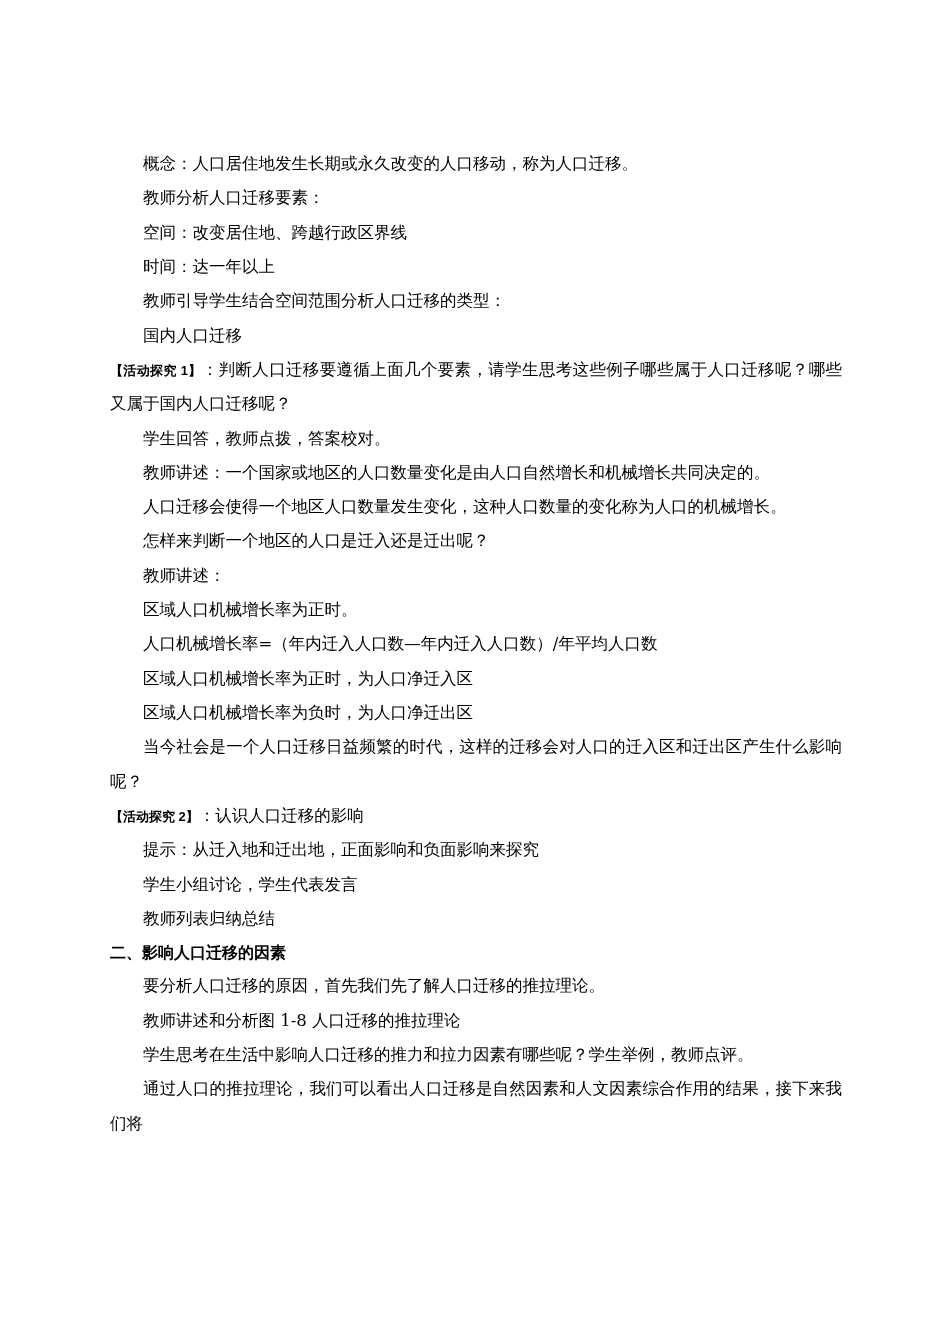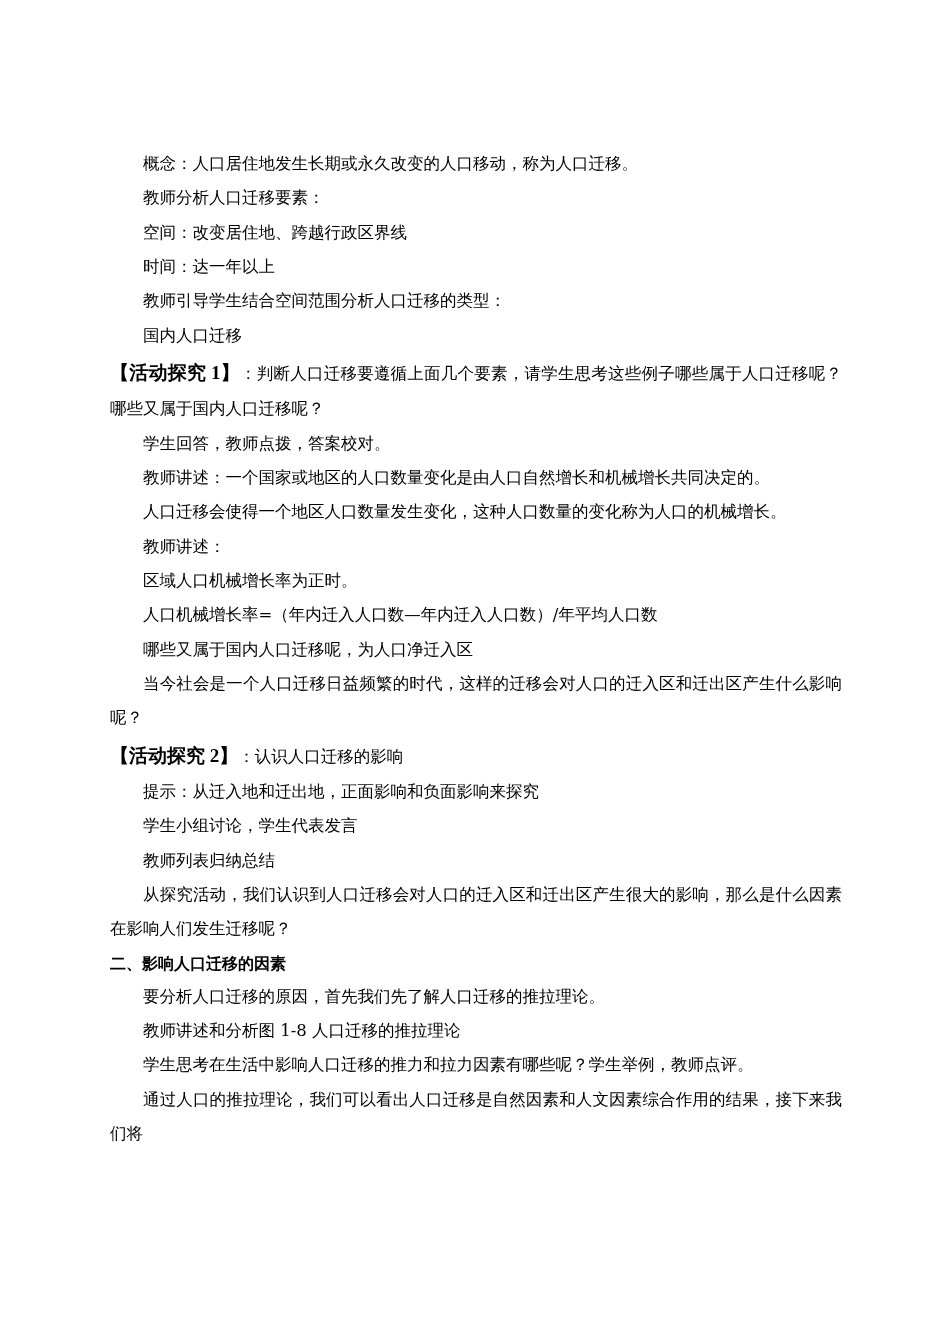--- a/index.html
+++ b/index.html
@@ -30,22 +30,22 @@
     white-space: normal;
   }
   .indent {
     text-indent: 2em;
   }
   .hang {
     text-indent: 0;
   }
   .bold-inline {
     font-weight: bold;
-    font-family: Liberation Serif, serif;
-    font-size: 19px;
+    font-family: Liberation Sans, sans-serif;
+    font-size: 13px;
   }
   .section-head {
     font-weight: bold;
     font-family: Liberation Sans, sans-serif;
     font-size: 16px;
     text-indent: 0;
   }
 </style>
 </head>
 <body>
@@ -60,34 +60,35 @@
     <p class="line indent">教师引导学生结合空间范围分析人口迁移的类型：</p>
     <p class="line indent">国内人口迁移</p>
   </div>
 
   <p class="line hang"><span class="bold-inline">【活动探究 1】</span><span>：判断人口迁移要遵循上面几个要素，请学生思考这些例子哪些属于人口迁移呢？哪些又属于国内人口迁移呢？</span></p>
 
   <div>
     <p class="line indent">学生回答，教师点拨，答案校对。</p>
     <p class="line indent">教师讲述：一个国家或地区的人口数量变化是由人口自然增长和机械增长共同决定的。</p>
     <p class="line indent">人口迁移会使得一个地区人口数量发生变化，这种人口数量的变化称为人口的机械增长。</p>
+    <p class="line indent">怎样来判断一个地区的人口是迁入还是迁出呢？</p>
     <p class="line indent">教师讲述：</p>
     <p class="line indent">区域人口机械增长率为正时。</p>
     <p class="line indent">人口机械增长率=（年内迁入人口数—年内迁入人口数）/年平均人口数</p>
-    <p class="line indent">哪些又属于国内人口迁移呢，为人口净迁入区</p>
+    <p class="line indent">区域人口机械增长率为正时，为人口净迁入区</p>
+    <p class="line indent">区域人口机械增长率为负时，为人口净迁出区</p>
     <p class="line indent">当今社会是一个人口迁移日益频繁的时代，这样的迁移会对人口的迁入区和迁出区产生什么影响呢？</p>
   </div>
 
   <p class="line hang"><span class="bold-inline">【活动探究 2】</span><span>：认识人口迁移的影响</span></p>
 
   <div>
     <p class="line indent">提示：从迁入地和迁出地，正面影响和负面影响来探究</p>
     <p class="line indent">学生小组讨论，学生代表发言</p>
     <p class="line indent">教师列表归纳总结</p>
-    <p class="line indent">从探究活动，我们认识到人口迁移会对人口的迁入区和迁出区产生很大的影响，那么是什么因素在影响人们发生迁移呢？</p>
   </div>
 
   <p class="line section-head">二、影响人口迁移的因素</p>
 
   <div>
     <p class="line indent">要分析人口迁移的原因，首先我们先了解人口迁移的推拉理论。</p>
     <p class="line indent">教师讲述和分析图 1-8 人口迁移的推拉理论</p>
     <p class="line indent">学生思考在生活中影响人口迁移的推力和拉力因素有哪些呢？学生举例，教师点评。</p>
     <p class="line indent">通过人口的推拉理论，我们可以看出人口迁移是自然因素和人文因素综合作用的结果，接下来我们将</p>
   </div>

